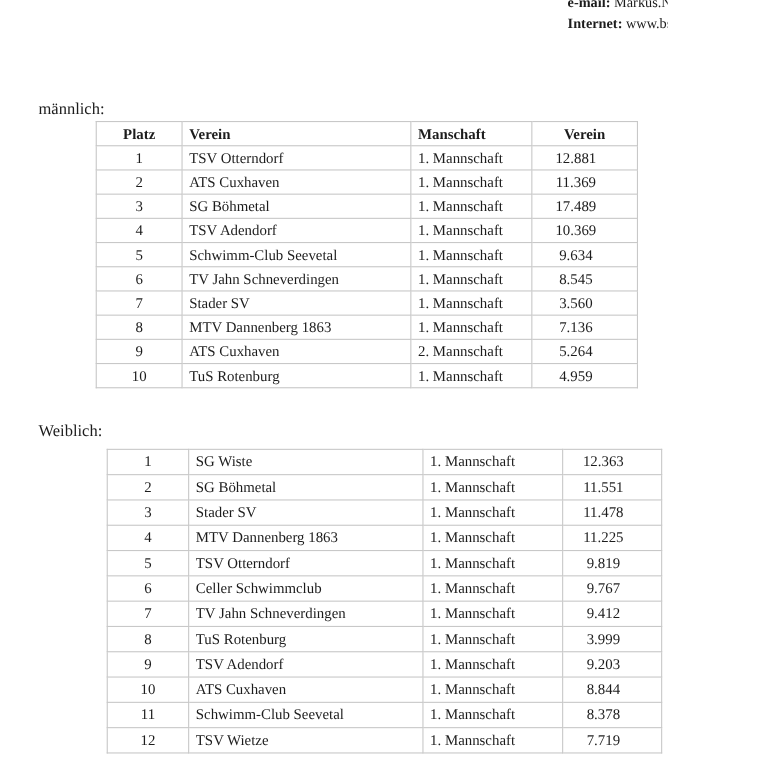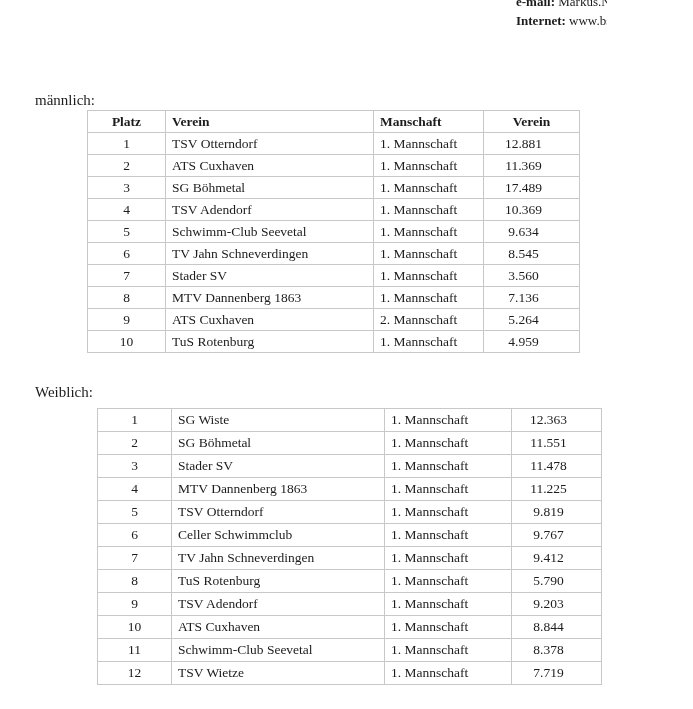--- a/index.html
+++ b/index.html
@@ -185,21 +185,21 @@
         <tr>
           <td class="c0">7</td>
           <td class="c1">TV Jahn Schneverdingen</td>
           <td class="c2">1. Mannschaft</td>
           <td class="c3">9.412</td>
         </tr>
         <tr>
           <td class="c0">8</td>
           <td class="c1">TuS Rotenburg</td>
           <td class="c2">1. Mannschaft</td>
-          <td class="c3">5.790</td>
+          <td class="c3">3.999</td>
         </tr>
         <tr>
           <td class="c0">9</td>
           <td class="c1">TSV Adendorf</td>
           <td class="c2">1. Mannschaft</td>
           <td class="c3">9.203</td>
         </tr>
         <tr>
           <td class="c0">10</td>
           <td class="c1">ATS Cuxhaven</td>

